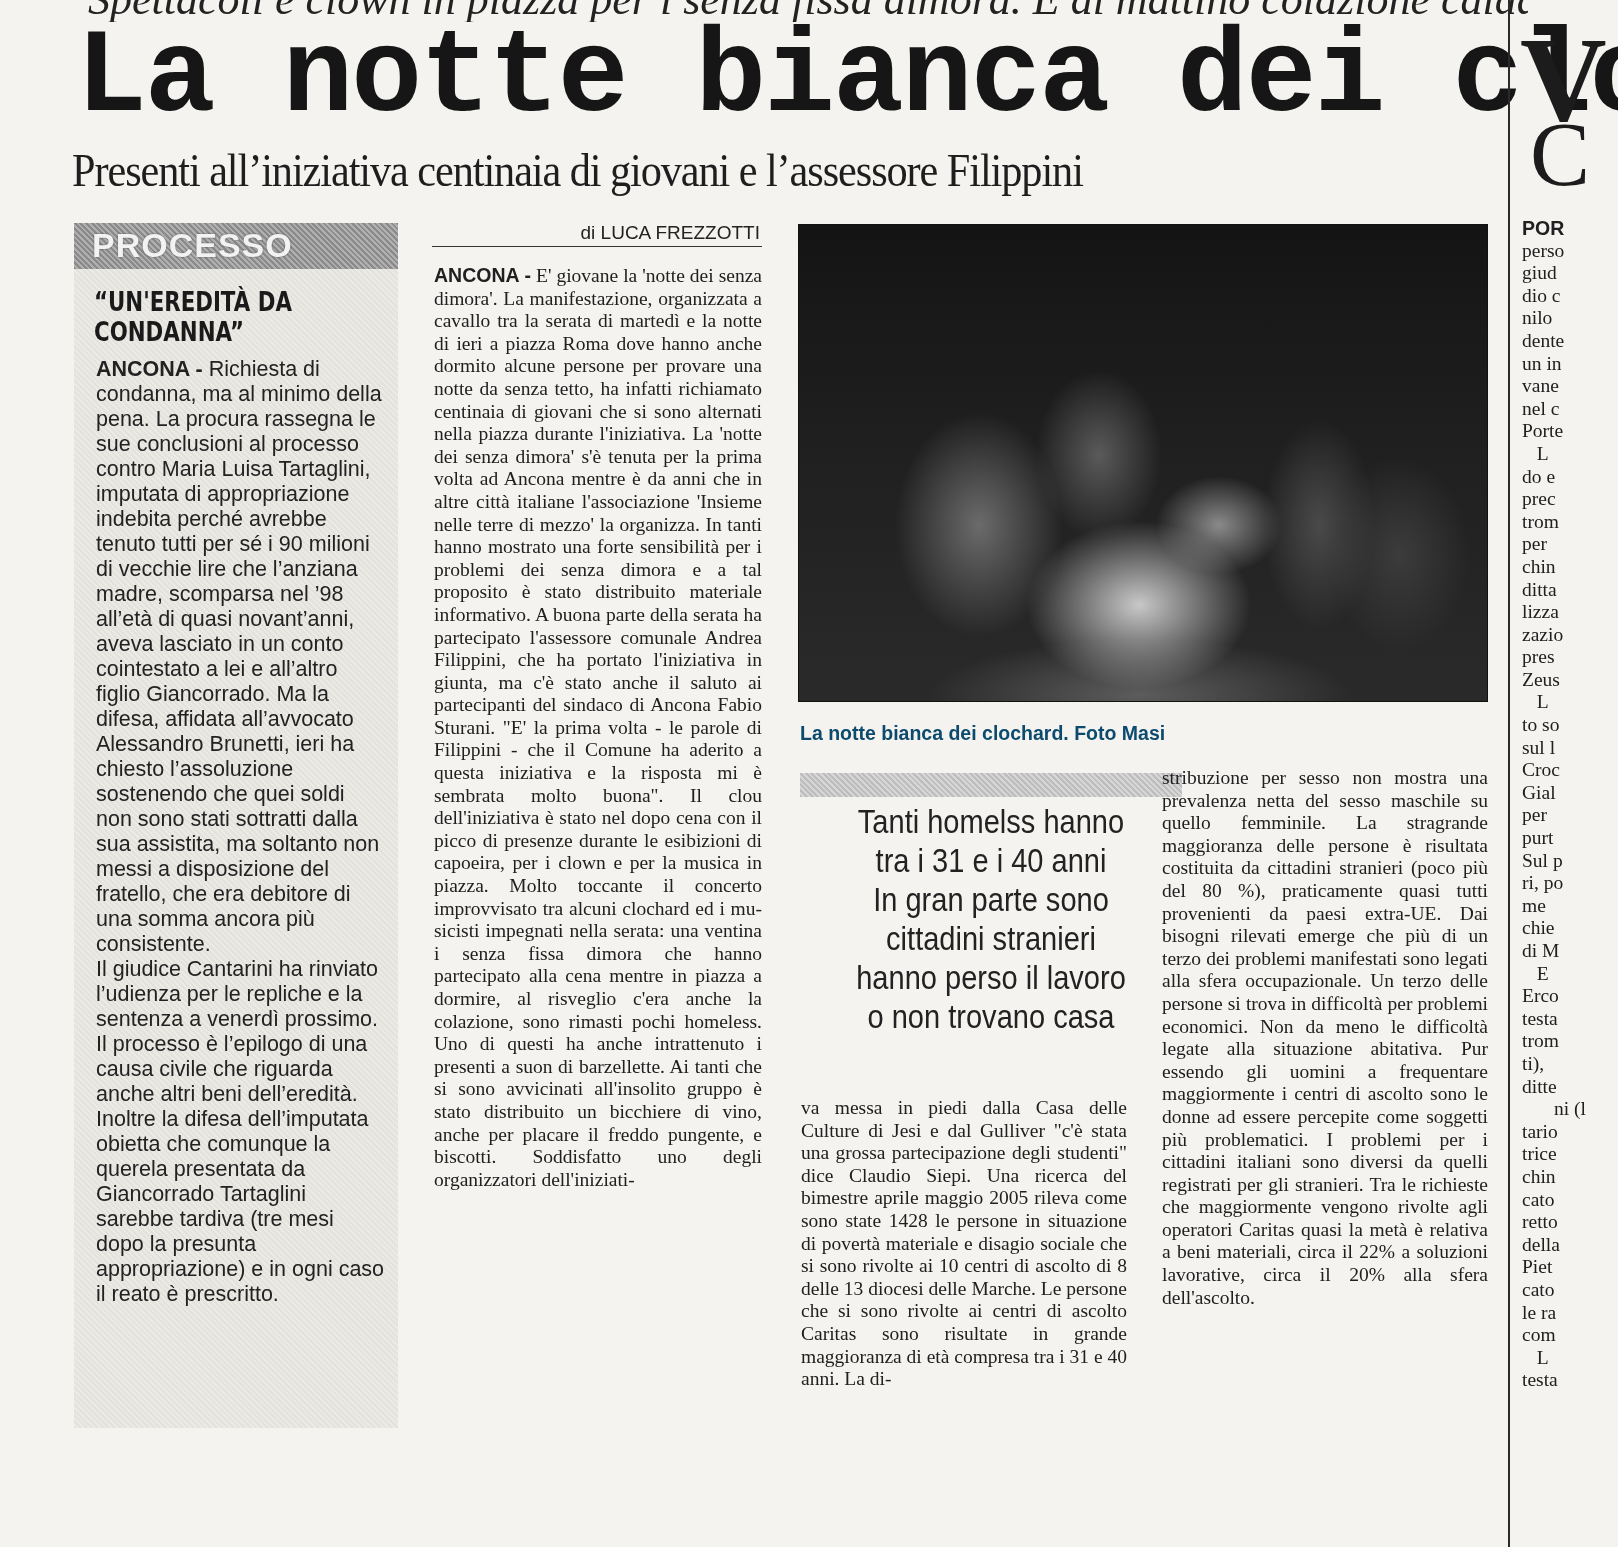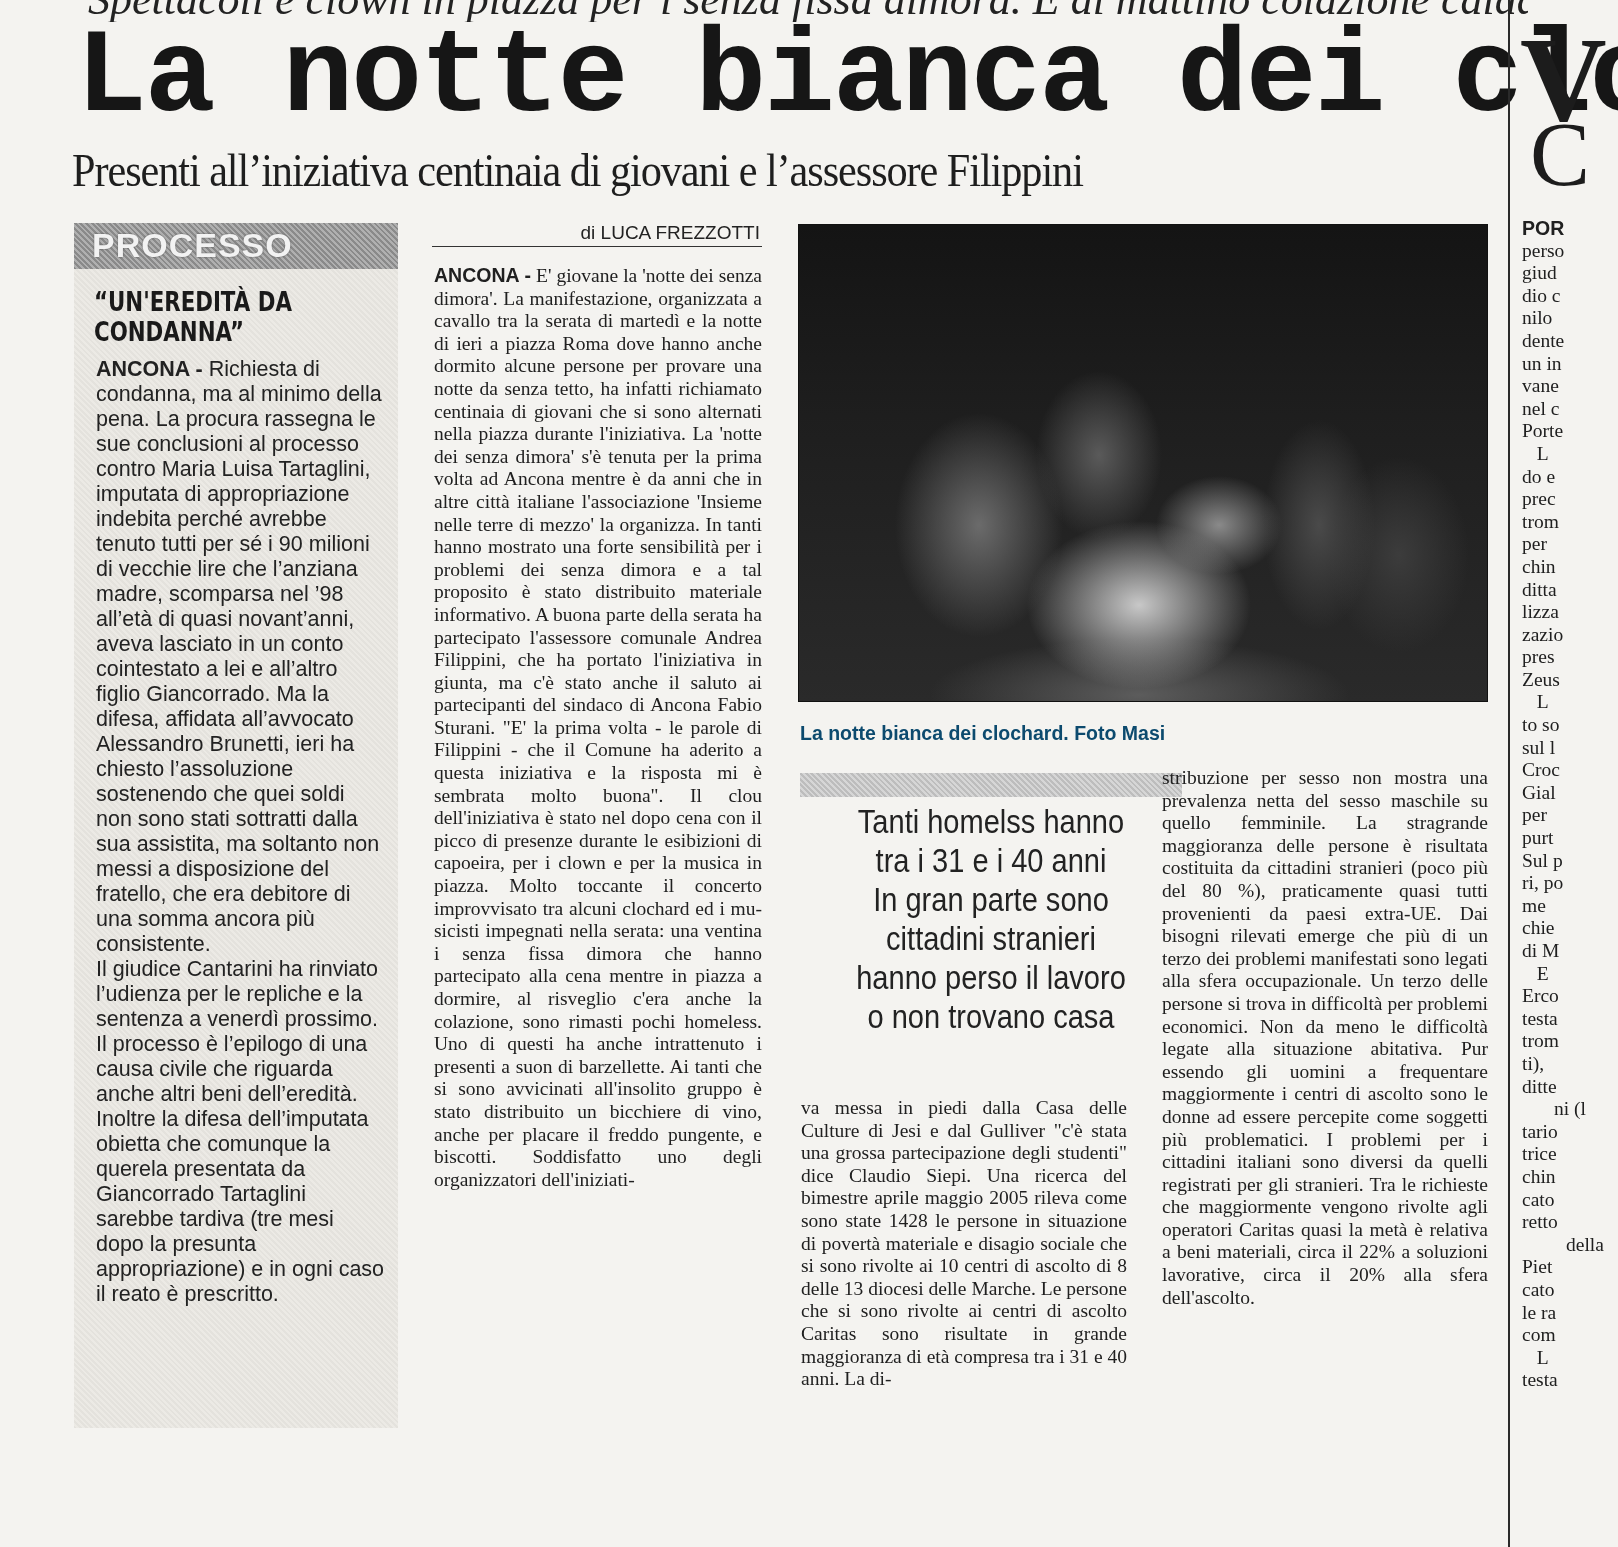--- a/index.html
+++ b/index.html
@@ -194,20 +194,20 @@
     <div class="line" style="white-space: pre;">testa</div>
     <div class="line" style="white-space: pre;">trom</div>
     <div class="line" style="white-space: pre;">ti),</div>
     <div class="line" style="white-space: pre;">ditte</div>
     <div class="line" style="white-space: pre; margin-left: 32px;">ni (l</div>
     <div class="line" style="white-space: pre;">tario</div>
     <div class="line" style="white-space: pre;">trice</div>
     <div class="line" style="white-space: pre;">chin</div>
     <div class="line" style="white-space: pre;">cato</div>
     <div class="line" style="white-space: pre;">retto</div>
-    <div class="line" style="white-space: pre; margin-left: 44px;">della</div>
+    <div class="line" style="white-space: pre;">della</div>
     <div class="line" style="white-space: pre;">Piet</div>
     <div class="line" style="white-space: pre;">cato</div>
     <div class="line" style="white-space: pre;">le ra</div>
     <div class="line" style="white-space: pre;">com</div>
     <div class="line" style="white-space: pre;">   L</div>
     <div class="line" style="white-space: pre;">testa</div>
   </div>
 
 </body></html>

